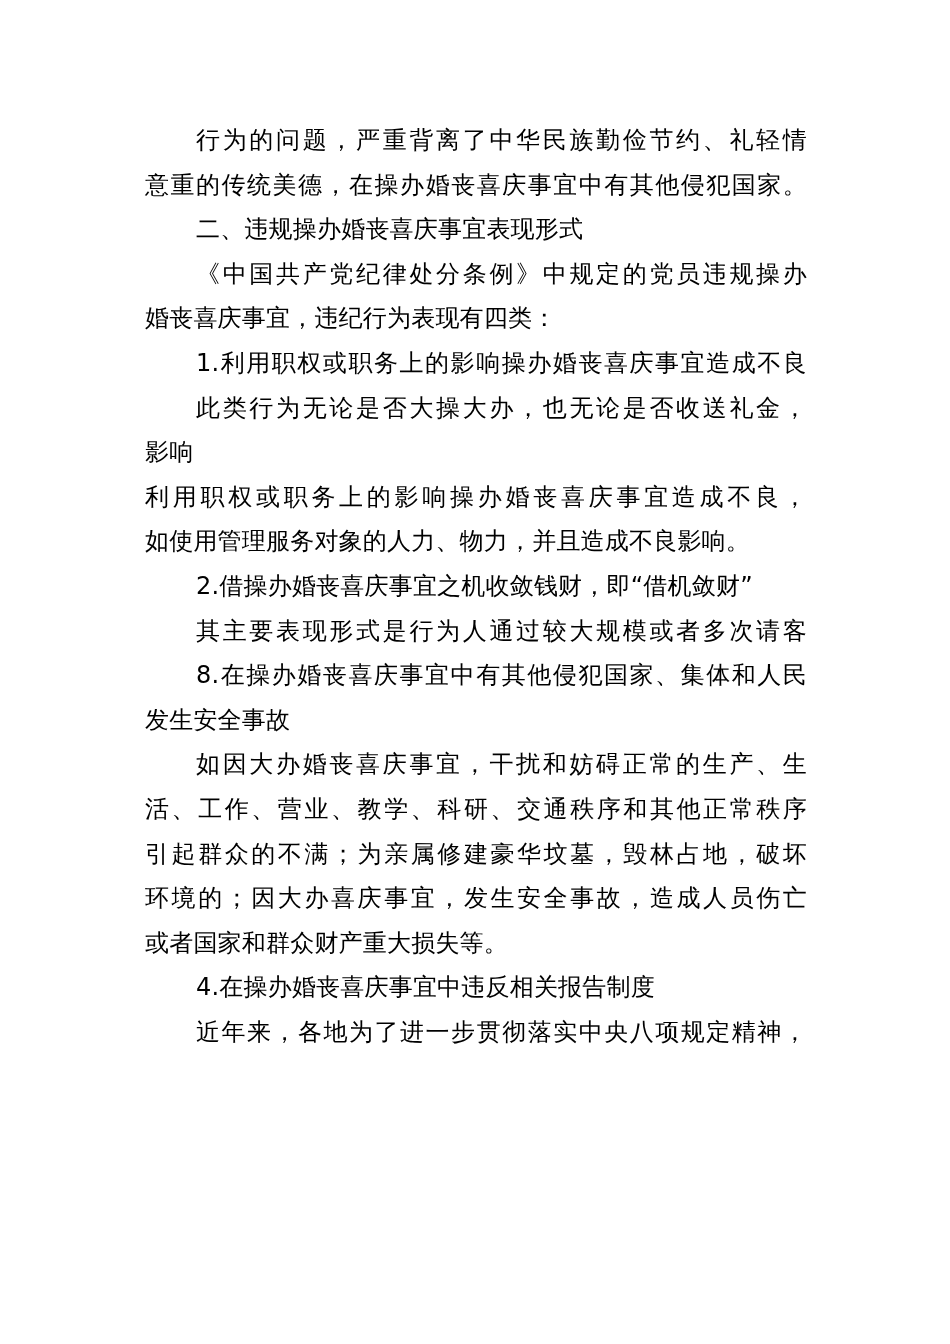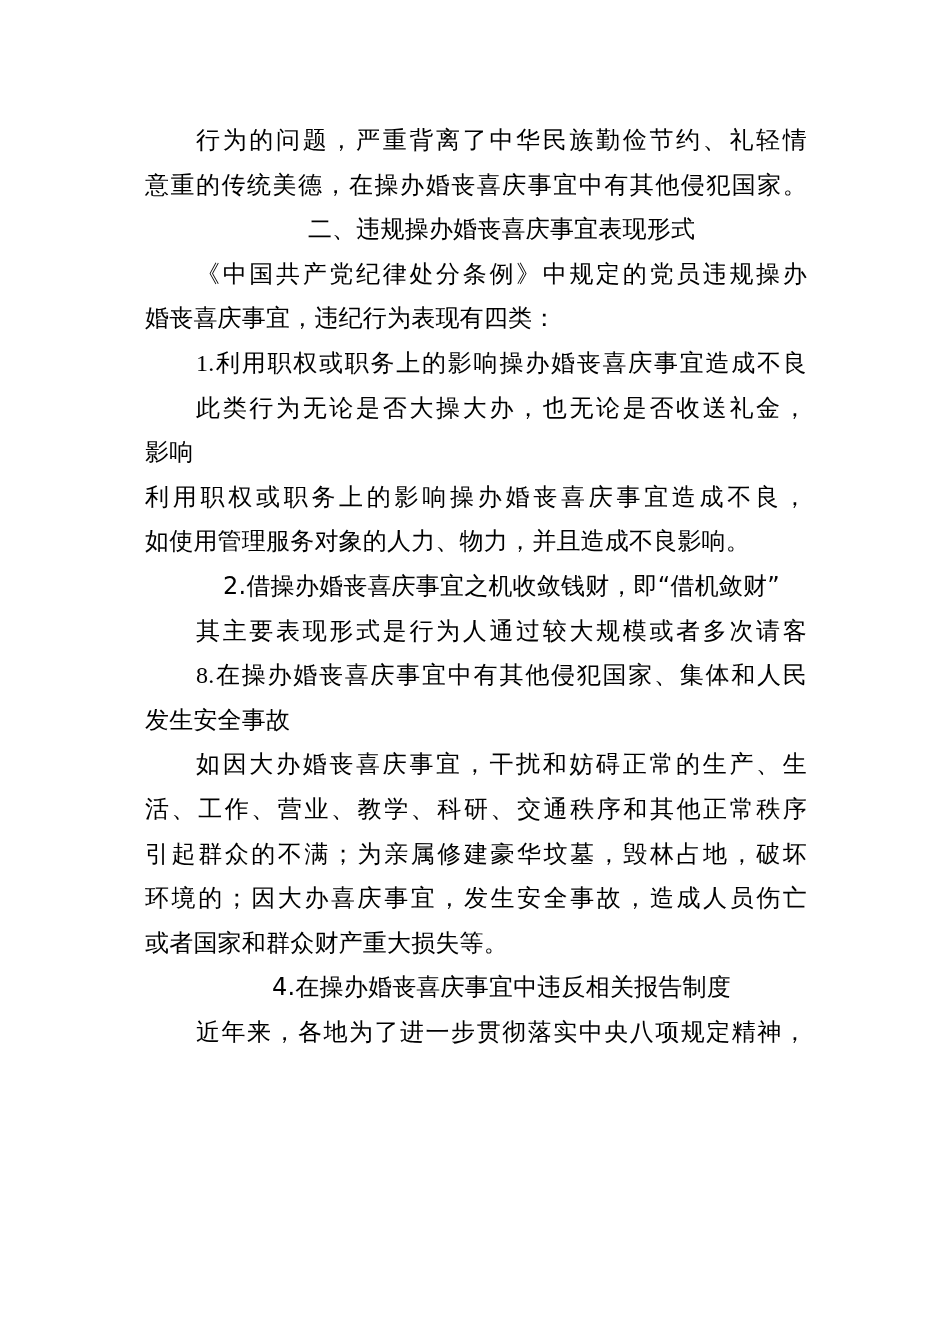--- a/index.html
+++ b/index.html
@@ -23,26 +23,24 @@
     }
     .line {
       height: 44.6px;
       line-height: 44.6px;
       font-size: 24px;
       white-space: nowrap;
       letter-spacing: 0.2px;
     }
     .indent {
       padding-left: 51px;
-      text-align: center;
     }
     .justify {
       text-align: justify;
       text-align-last: justify;
-      font-family: Liberation Serif, serif;
     }
   </style>
 </head>
 <body>
 
 <div class="page">
   <div class="line indent justify">行为的问题，严重背离了中华民族勤俭节约、礼轻情</div>
   <div class="line justify">意重的传统美德，在操办婚丧喜庆事宜中有其他侵犯国家。</div>
   <div class="line indent">二、违规操办婚丧喜庆事宜表现形式</div>
   <div class="line indent justify">《中国共产党纪律处分条例》中规定的党员违规操办</div>

